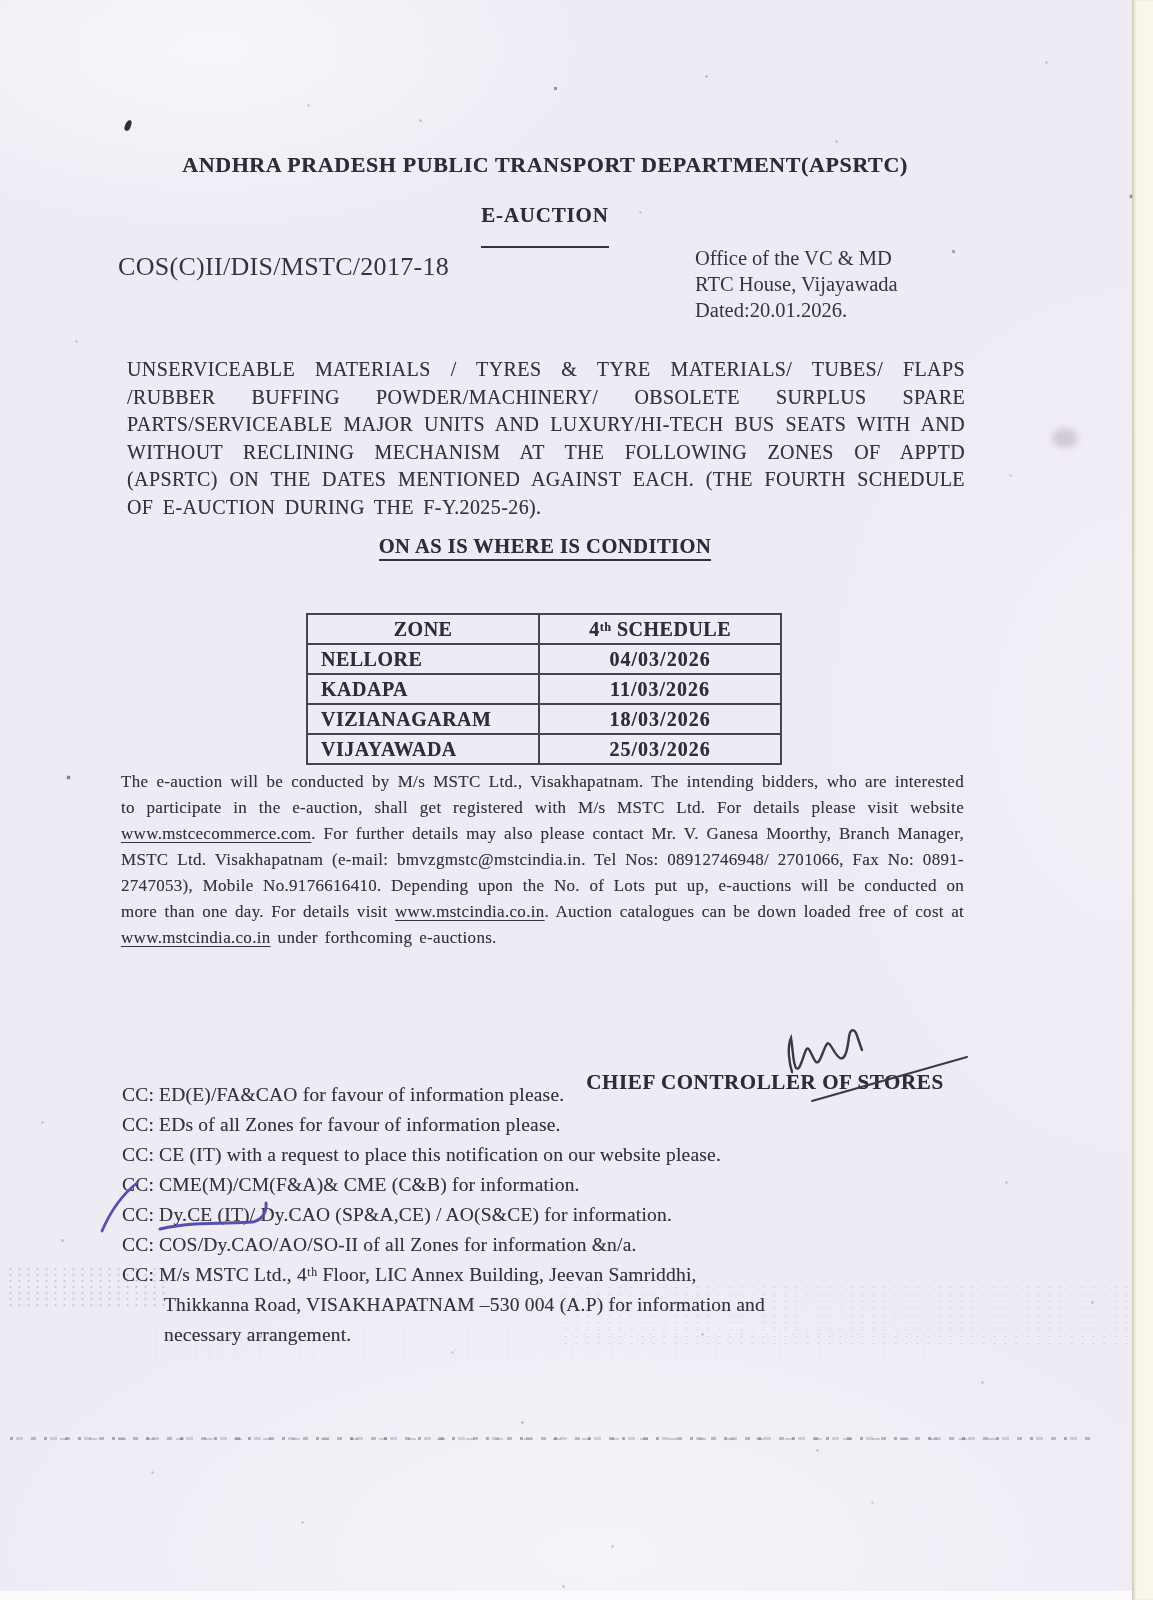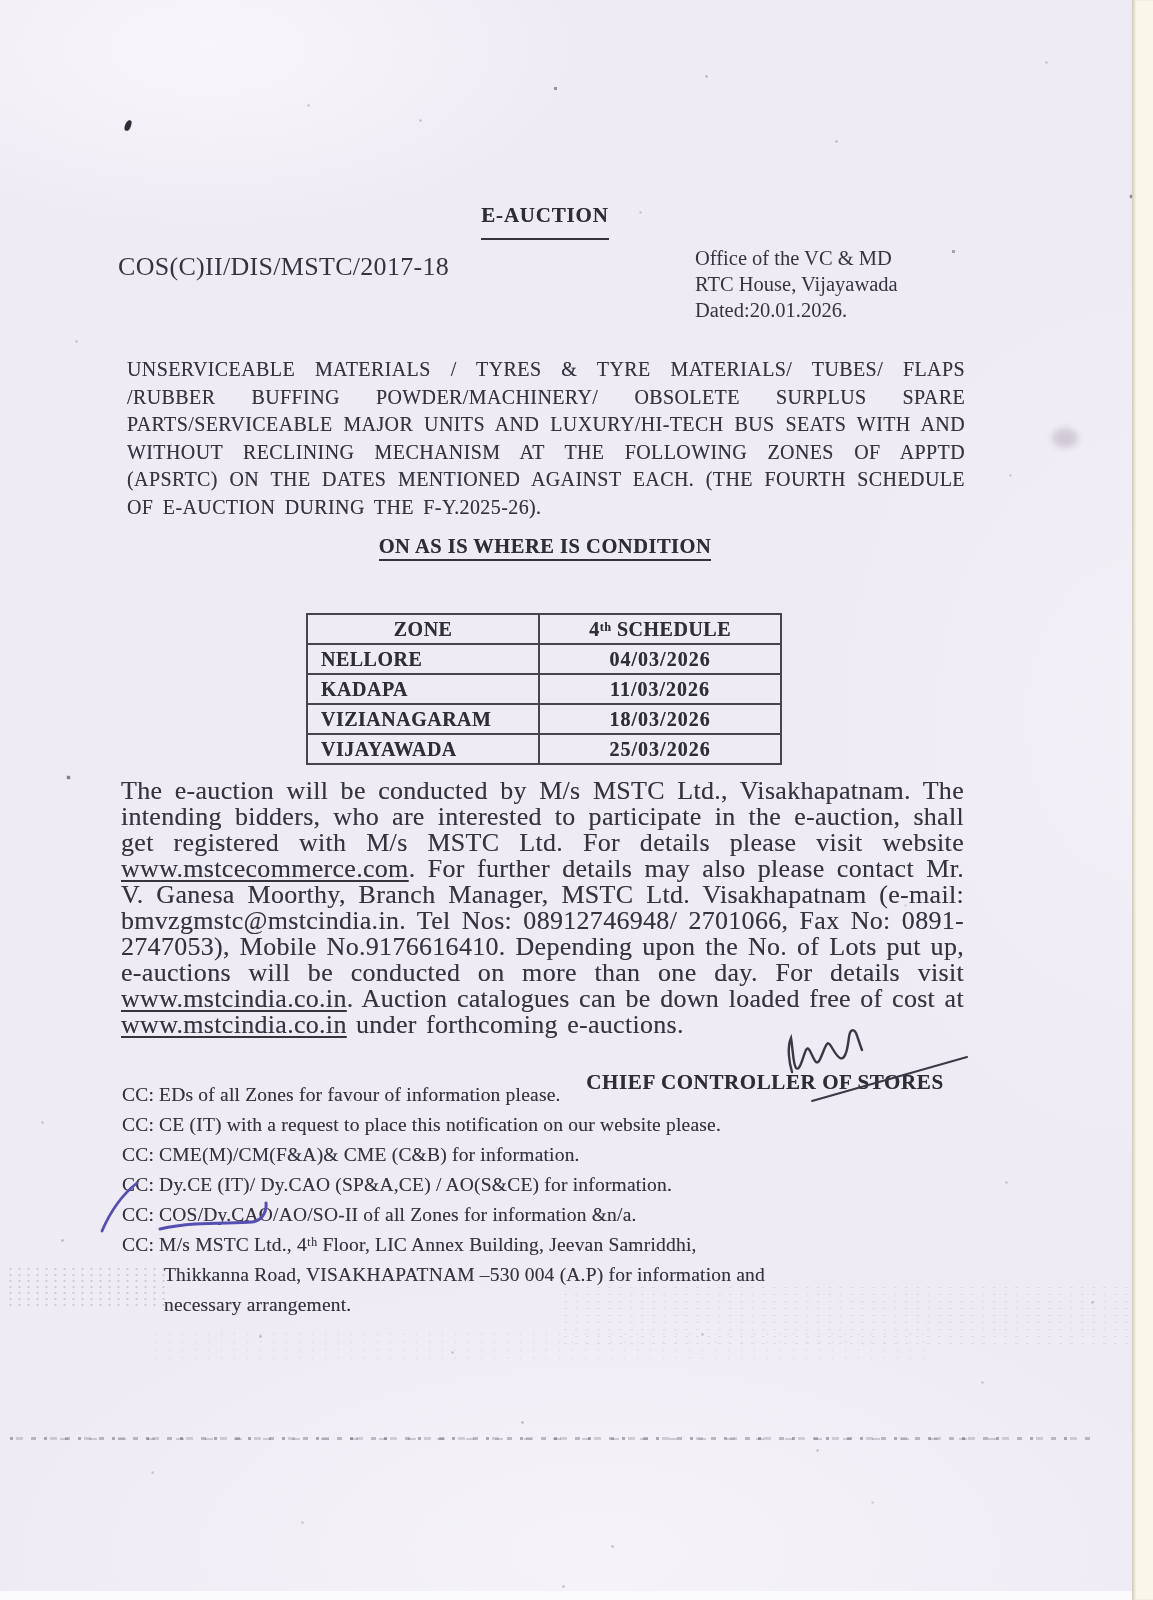--- a/index.html
+++ b/index.html
@@ -28,21 +28,21 @@
   .abs{position:absolute;}
   .doc-title{
     top:152px;left:120px;width:850px;
     text-align:center;font-weight:bold;font-size:22px;letter-spacing:.6px;
     color:#2e2d36;
     text-shadow:0 0 .5px rgba(46,45,54,.65);
   }
   .doc-subtitle-wrap{top:203px;left:120px;width:850px;text-align:center;}
   .doc-subtitle{
     display:inline-block;font-weight:bold;font-size:21px;letter-spacing:.8px;
-    color:#2e2d36;border-bottom:2px solid #34333c;padding-bottom:10px;
+    color:#2e2d36;border-bottom:2px solid #34333c;padding-bottom:18px;
     text-shadow:0 0 .5px rgba(46,45,54,.65);
   }
   .ref-no{top:252px;left:118px;font-size:26px;letter-spacing:.3px;}
   .office-block{top:245px;left:695px;font-size:20.5px;line-height:26px;}
   .intro-para{
     top:356px;left:127px;width:838px;
     font-size:20px;line-height:27.5px;letter-spacing:.4px;word-spacing:4px;
     text-align:justify;
     text-shadow:0 0 .4px rgba(53,52,62,.5);
   }
@@ -60,21 +60,21 @@
     margin-top:15px;
   }
   table.schedule th,table.schedule td{
     border:2px solid #46454e;height:28px;padding:0 10px;
   }
   table.schedule th{text-align:center;letter-spacing:.5px;}
   table.schedule td.zone-cell{text-align:left;padding-left:13px;letter-spacing:.5px;}
   table.schedule td.date-cell{text-align:center;letter-spacing:1px;}
   .body-para{
     top:752px;left:121px;width:843px;
-    font-size:26px;line-height:26px;letter-spacing:.3px;word-spacing:2.5px;
+    font-size:17px;line-height:26px;letter-spacing:.3px;word-spacing:2.5px;
     text-align:justify;
     text-shadow:0 0 .4px rgba(53,52,62,.45);
   }
   .body-para .link{text-decoration:underline;text-underline-offset:3px;}
   .signature-title{
     top:1070px;left:555px;width:420px;text-align:center;
     font-weight:bold;font-size:21px;letter-spacing:.6px;color:#2e2d36;
     text-shadow:0 0 .5px rgba(46,45,54,.6);
   }
   .cc-list{
@@ -144,20 +144,21 @@
       350px 1100px 0 .4px rgba(60,58,70,.25),
       905px 905px 0 .4px rgba(60,58,70,.2),
       1010px 475px 0 .5px rgba(60,58,70,.25);
   }
 </style>
 </head>
 <body>
 
 <div class="page">
 
+  <div class="abs doc-title">ANDHRA PRADESH PUBLIC TRANSPORT DEPARTMENT(APSRTC)</div>
 
   <div class="abs doc-subtitle-wrap">
     <span class="doc-subtitle">E-AUCTION</span>
   </div>
 
   <div class="abs ref-no">COS(C)II/DIS/MSTC/2017-18</div>
 
   <div class="abs office-block">
       <div>Office of the VC &amp; MD</div>
       <div>RTC House, Vijayawada</div>
@@ -195,20 +196,21 @@
           <td class="date-cell">25/03/2026</td>
         </tr>
       </tbody>
   </table>
 
   <p class="abs body-para"><span class="">The e-auction will be conducted by M/s MSTC Ltd., Visakhapatnam. The intending bidders, who are interested to participate in the e-auction, shall get registered with M/s MSTC Ltd. For details please visit website </span><span class="link">www.mstcecommerce.com</span><span class="">. For further details may also please contact Mr. V. Ganesa Moorthy, Branch Manager, MSTC Ltd. Visakhapatnam (e-mail: bmvzgmstc@mstcindia.in. Tel Nos: 08912746948/ 2701066, Fax No: 0891-2747053), Mobile No.9176616410. Depending upon the No. of Lots put up, e-auctions will be conducted on more than one day. For details visit </span><span class="link">www.mstcindia.co.in</span><span class="">. Auction catalogues can be down loaded free of cost at </span><span class="link">www.mstcindia.co.in</span><span class=""> under forthcoming e-auctions.</span></p>
 
   <div class="abs signature-title">CHIEF CONTROLLER OF STORES</div>
 
   <div class="abs cc-list">
+      <div class="cc-item">CC: ED(E)/FA&amp;CAO for favour of information please.</div>
       <div class="cc-item">CC: EDs of all Zones for favour of information please.</div>
       <div class="cc-item">CC: CE (IT) with a request to place this notification on our website please.</div>
       <div class="cc-item">CC: CME(M)/CM(F&amp;A)&amp; CME (C&amp;B) for information.</div>
       <div class="cc-item">CC: Dy.CE (IT)/ Dy.CAO (SP&amp;A,CE) / AO(S&amp;CE) for information.</div>
       <div class="cc-item">CC: COS/Dy.CAO/AO/SO-II of all Zones for information &amp;n/a.</div>
       <div class="cc-item">CC: M/s MSTC Ltd., 4ᵗʰ Floor, LIC Annex Building, Jeevan Samriddhi,</div>
       <div class="cc-item indent">Thikkanna Road, VISAKHAPATNAM –530 004 (A.P) for information and</div>
       <div class="cc-item indent">necessary arrangement.</div>
     </div>
 

